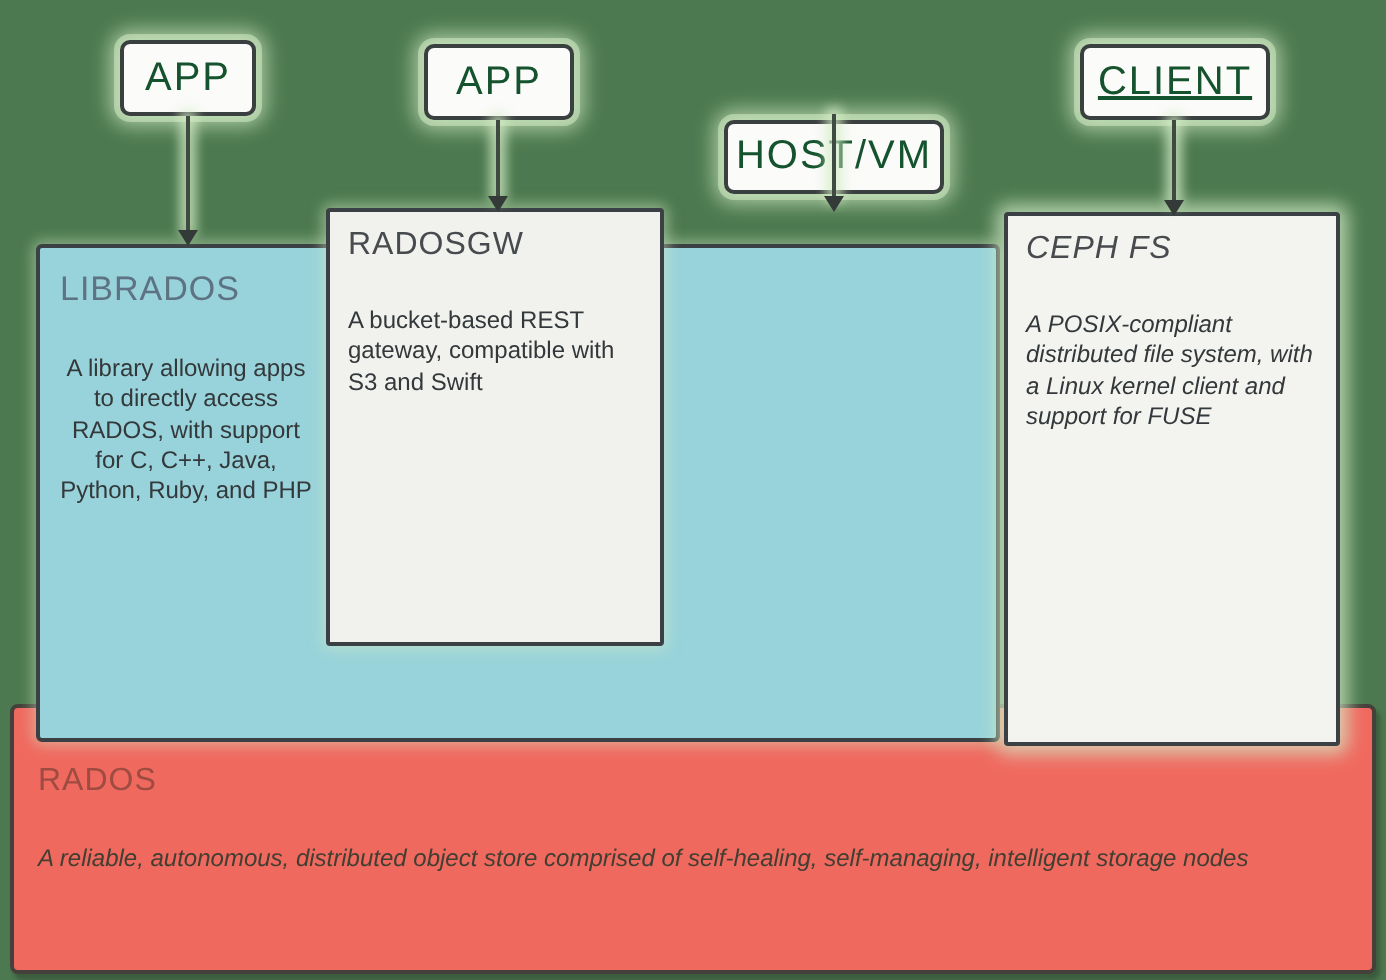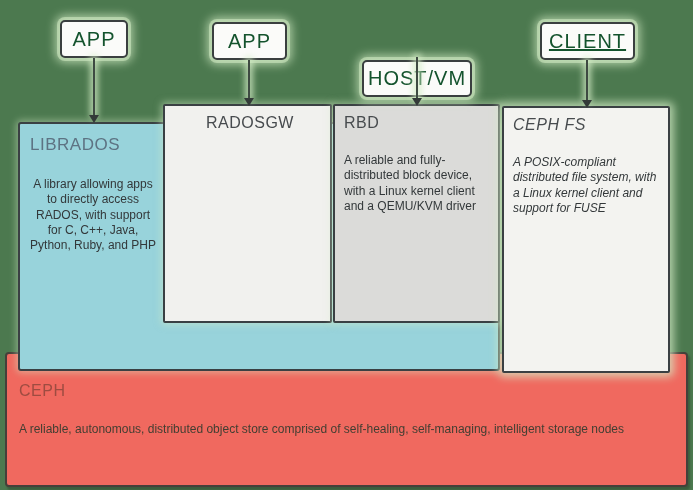--- a/index.html
+++ b/index.html
@@ -88,21 +88,20 @@
     box-shadow: 0 0 7px 2px rgba(211,236,197,0.45);
   }
   .layer-librados .layer-title { margin: 11px 0 0 10px; }
   .layer-librados .layer-desc  { margin: 22px 10px 0 10px; width: 126px; text-align: center; }
 
   .layer-radosgw {
     left: 163px; top: 104px; width: 169px; height: 219px;
     border-radius: 2px;
     z-index: 4;
     box-shadow: 0 0 7px 2px rgba(211,236,197,0.5);
-    padding-left: 32px;
   }
   .layer-rbd {
     left: 333px; top: 104px; width: 167px; height: 219px;
     border-radius: 2px;
     z-index: 4;
     box-shadow: 0 0 7px 2px rgba(211,236,197,0.5);
   }
   .layer-cephfs {
     left: 502px; top: 106px; width: 168px; height: 267px;
     border-radius: 2px;
@@ -118,21 +117,21 @@
   .layer-cephfs .layer-desc { margin: 21px 9px 0 9px; }
 
   .layer-rados {
     left: 5px; top: 352px; width: 683px; height: 135px;
     border-radius: 4px;
     border-color: #45403a;
     z-index: 1;
     box-shadow: 2px 3px 2px rgba(30,40,30,0.35);
   }
   .layer-rados .layer-title { margin: 28px 0 0 12px; font-size: 16px; }
-  .layer-rados .layer-desc  { margin: 22px 14px 0 12px; width: 648px; }
+  .layer-rados .layer-desc  { margin: 22px 14px 0 12px; width: 648px; font-style: italic; }
 </style>
 </head>
 <body>
 
 <div class="canvas">
 
   <div class="top-node node-app1">
     <span>APP</span>
   </div>
   <div class="top-node node-app2">
@@ -156,36 +155,33 @@
   <div class="arrow arrow-3">
     <div class="stem"></div>
     <div class="head"></div>
   </div>
   <div class="arrow arrow-4">
     <div class="stem"></div>
     <div class="head"></div>
   </div>
 
   <div class="layer layer-rados" style="background-color: rgb(240, 105, 95);">
-    <div class="layer-title" style="color: rgb(158, 76, 65);">CEPH</div>
+    <div class="layer-title" style="color: rgb(158, 76, 65);">RADOS</div>
     <div class="layer-desc" style="color: rgb(66, 62, 50);">A reliable, autonomous, distributed object store comprised of self-healing, self-managing, intelligent storage nodes</div>
   </div>
 
   <div class="layer layer-librados" style="background-color: rgb(152, 211, 219);">
     <div class="layer-title" style="color: rgb(93, 115, 131);">LIBRADOS</div>
     <div class="layer-desc">A library allowing apps to directly access RADOS, with support for C, C++, Java, Python, Ruby, and PHP</div>
   </div>
 
   <div class="layer layer-radosgw" style="background-color: rgb(241, 241, 238);">
     <div class="layer-title">RADOSGW</div>
+    <div class="layer-desc">A bucket-based REST gateway, compatible with S3 and Swift</div>
   </div>
 
-  <div class="layer layer-rbd" style="background-color: rgb(219, 219, 217);">
-    <div class="layer-title">RBD</div>
-    <div class="layer-desc">A reliable and fully-distributed block device, with a Linux kernel client and a QEMU/KVM driver</div>
-  </div>
 
   <div class="layer layer-cephfs" style="background-color: rgb(243, 243, 240);">
     <div class="layer-title">CEPH FS</div>
     <div class="layer-desc">A POSIX-compliant distributed file system, with a Linux kernel client and support for FUSE</div>
   </div>
 
 </div>
 
 </body></html>

